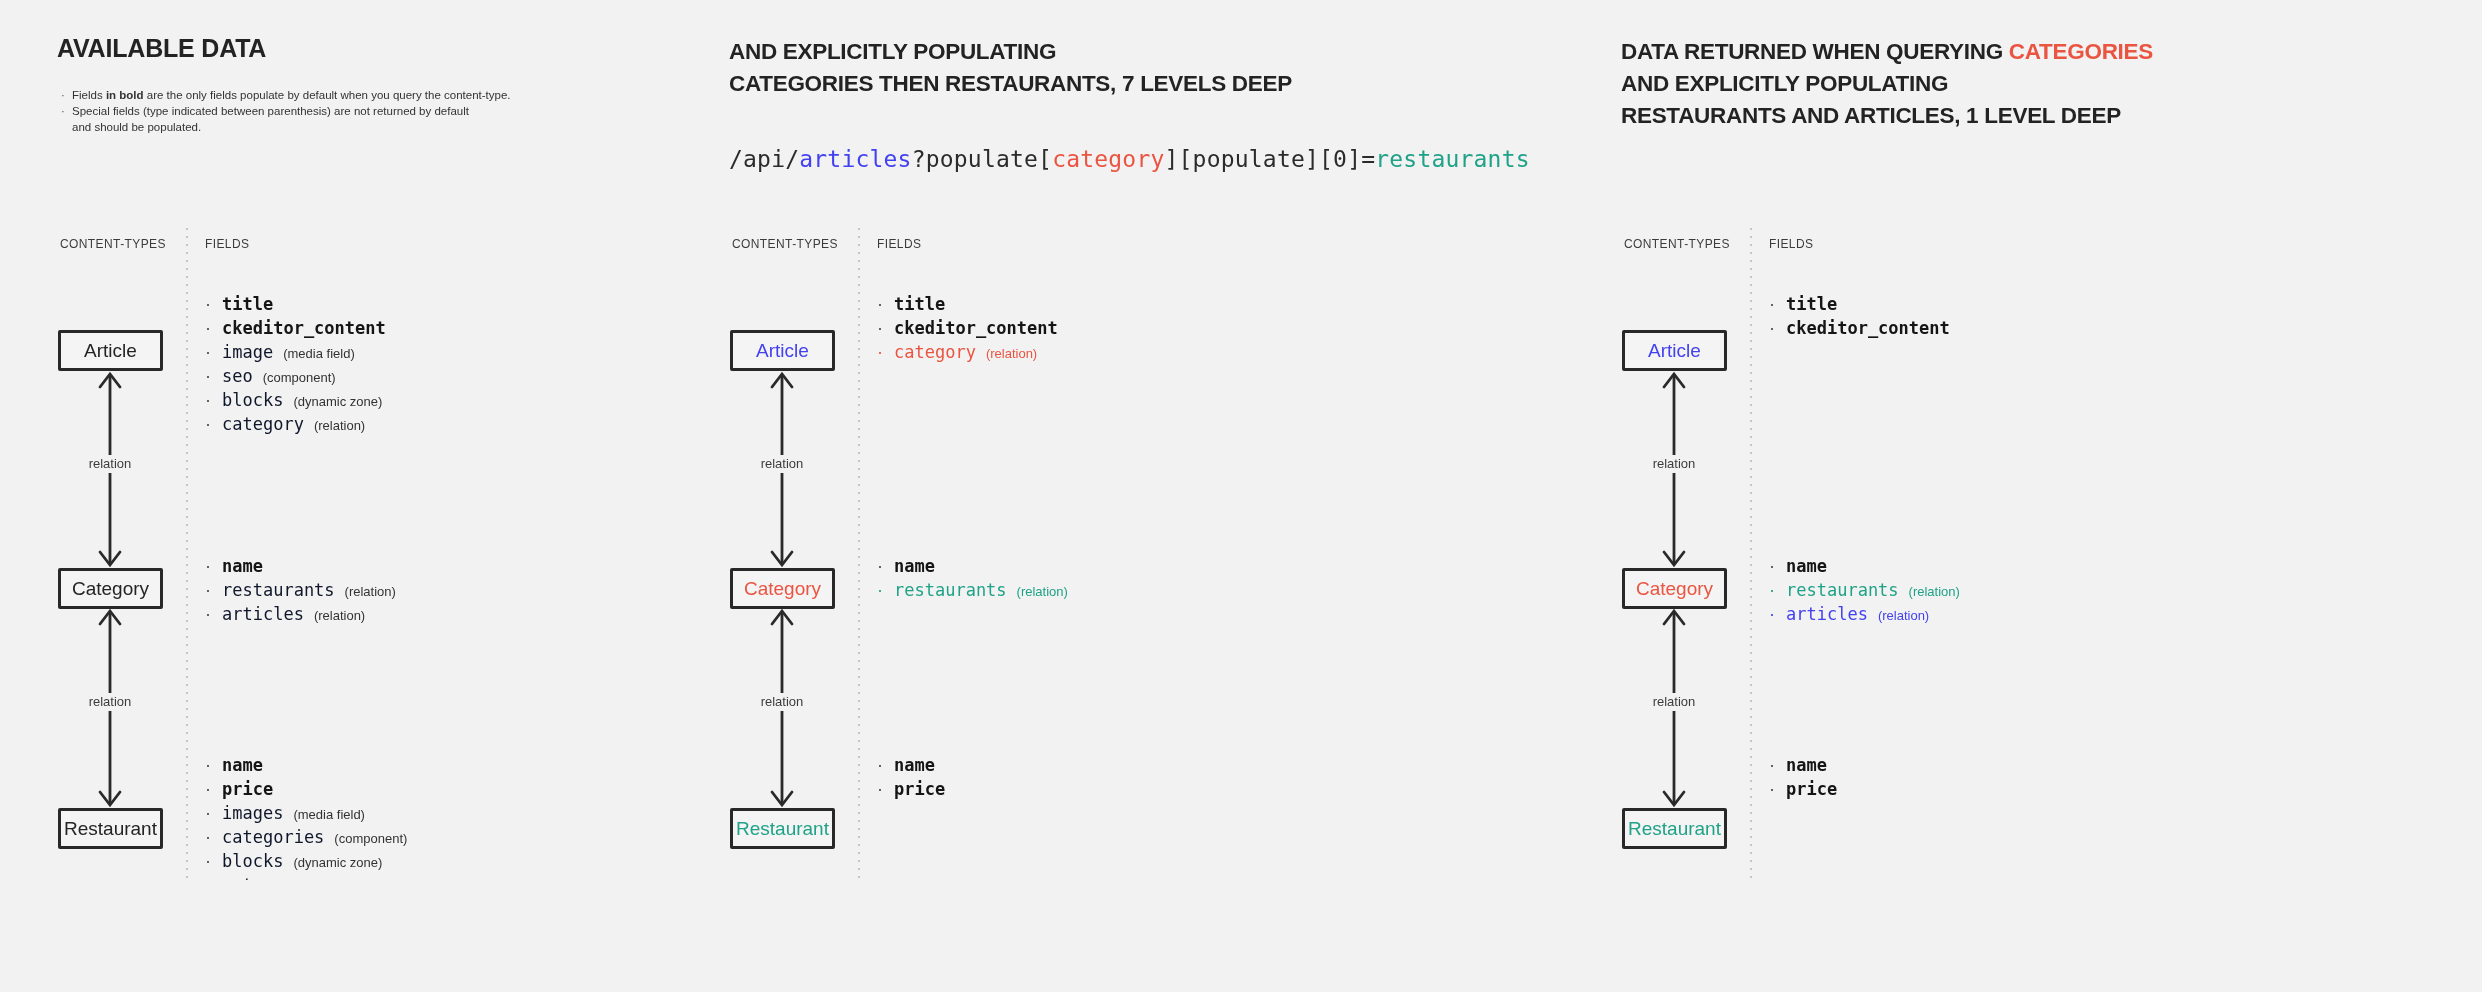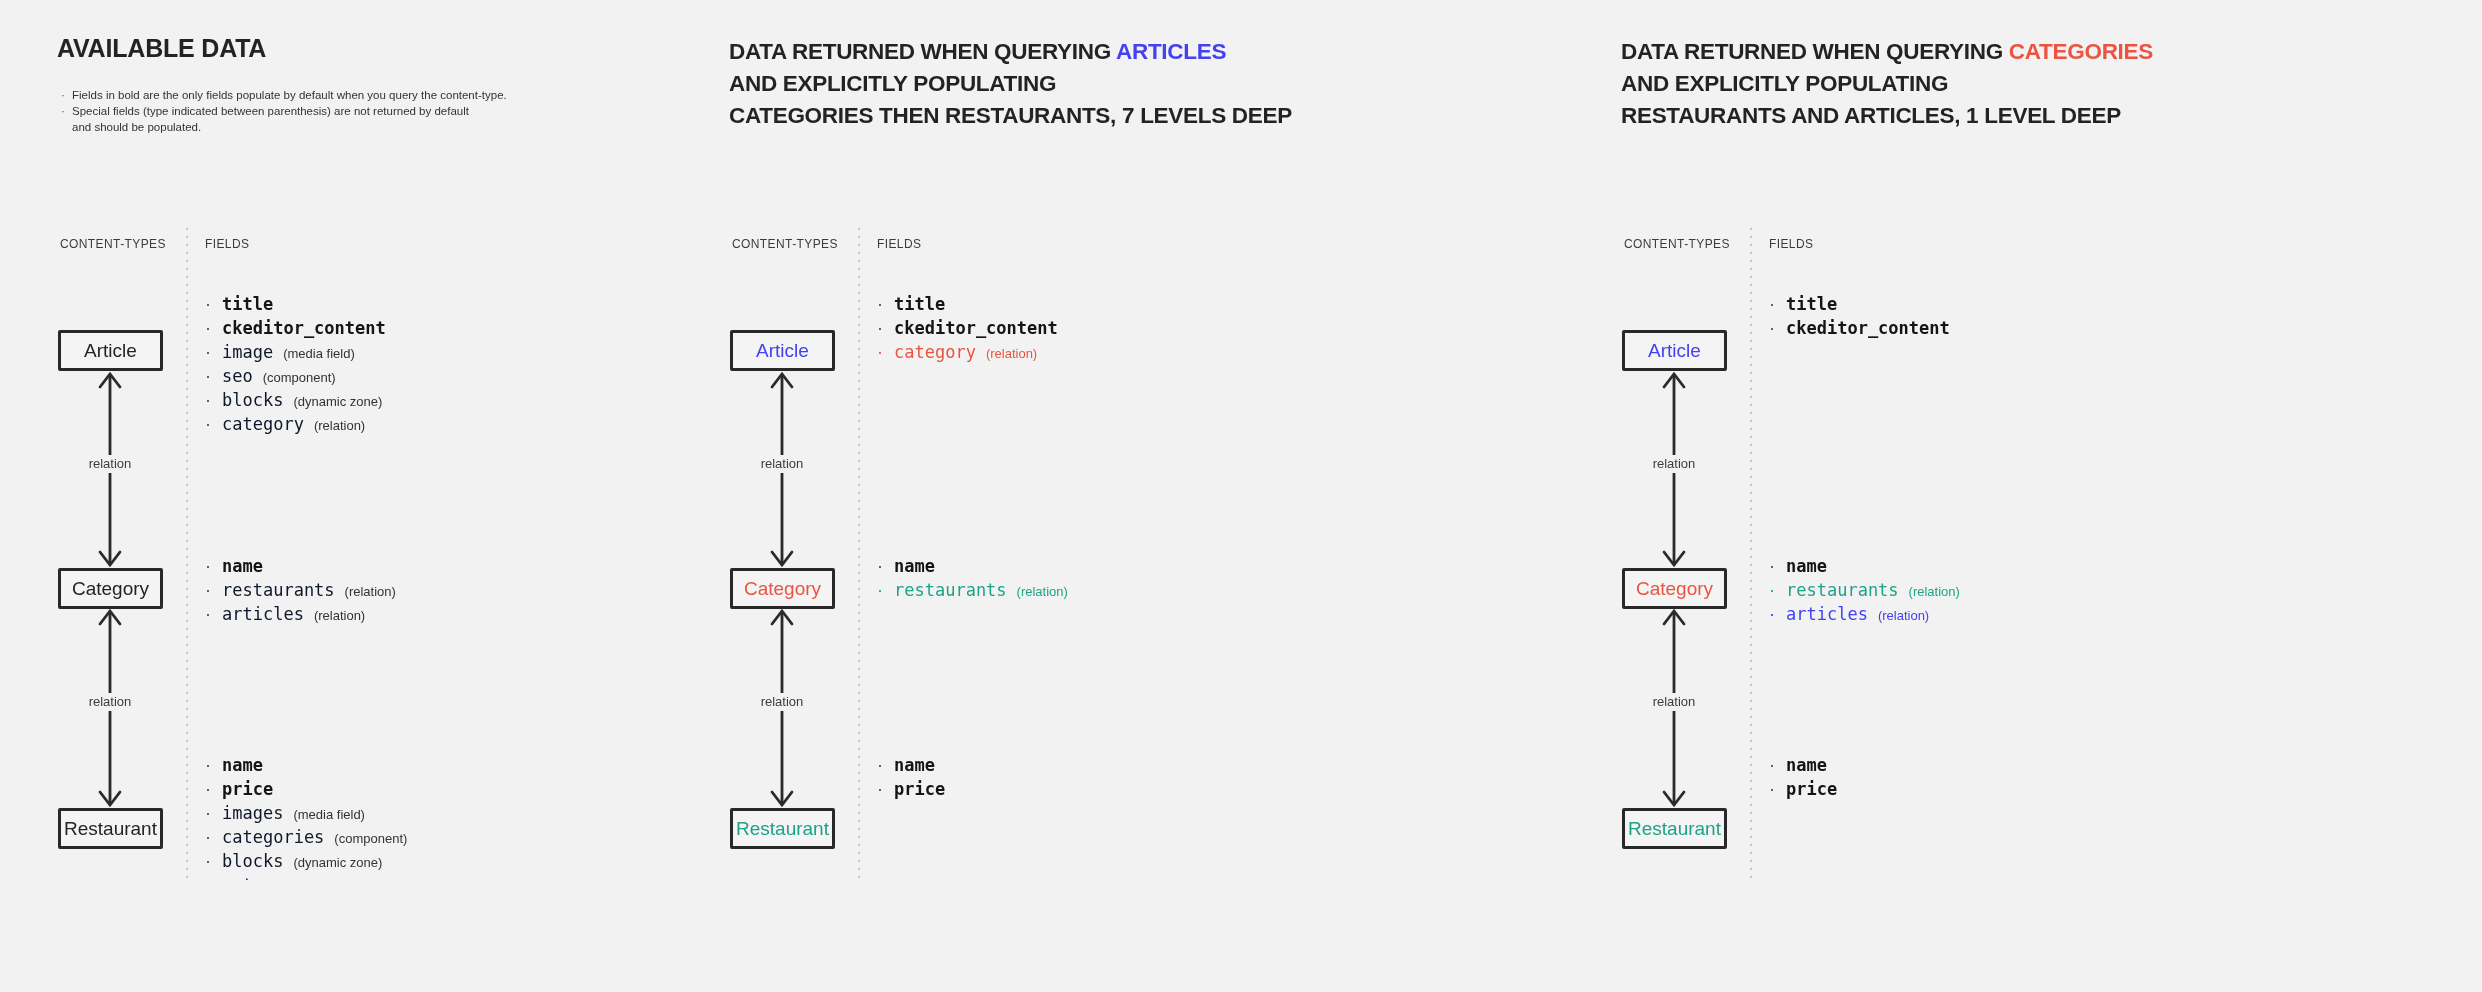--- a/index.html
+++ b/index.html
@@ -65,21 +65,21 @@
 </head>
 <body>
 
 <div id="canvas">
 
   <div class="col" id="col1">
     <div class="avail-title">AVAILABLE DATA</div>
     <div class="notes">
         <div class="note-line">
           <span class="note-bullet">·</span>
-          <span><span>Fields </span><span style="font-weight: normal;">in bold</span><span> are the only fields populate by default when you query the content-type.</span></span>
+          <span><span>Fields </span><span style="font-weight: bold;">in bold</span><span> are the only fields populate by default when you query the content-type.</span></span>
         </div>
         <div class="note-line">
           <span class="note-bullet">·</span>
           <span><span>Special fields (type indicated between parenthesis) are not returned by default</span></span>
         </div>
         <div class="note-line">
           <span class="note-bullet"></span>
           <span><span>and should be populated.</span></span>
         </div>
       </div>
@@ -174,24 +174,24 @@
       <div class="arrow" style="top: 608px; height: 200px;"><svg width="80" height="200" viewBox="0 0 80 200">
           <line x1="40" y1="4" x2="40" y2="196" stroke="#2A2A2A" stroke-width="2.8"></line>
           <polyline points="30,16 40,3 50,16" fill="none" stroke="#2A2A2A" stroke-width="2.8" stroke-linecap="round"></polyline>
           <polyline points="30,184 40,197 50,184" fill="none" stroke="#2A2A2A" stroke-width="2.8" stroke-linecap="round"></polyline>
         </svg></div>
       <div class="rel-label" style="top: 693px;">relation</div>
     </div>
 
   <div class="col" id="col2">
     <div class="q-title">
-        <div><span>DATA RETURNED WHEN QUERYING </span><span style="color: rgb(67, 65, 240);">ARTICLES</span></div>
         <div><span>AND EXPLICITLY POPULATING</span></div>
         <div><span>CATEGORIES THEN RESTAURANTS, 7 LEVELS DEEP</span></div>
       </div>
+    <div class="api"><span>/api/</span><span style="color: rgb(67, 65, 240);">articles</span><span>?populate[</span><span style="color: rgb(234, 84, 64);">category</span><span>][populate][0]=</span><span style="color: rgb(31, 162, 135);">restaurants</span></div>
     <div class="ct-label">CONTENT-TYPES</div>
     <div class="f-label">FIELDS</div>
     <div class="divider"></div>
   <div class="node" style="top: 330px; color: rgb(67, 65, 240);">Article</div>
       <div class="fields" style="top: 292px;">
         <div class="frow">
           <span class="fbullet">·</span>
           <span class="fname fbold">title</span>
         </div>
         <div class="frow">

